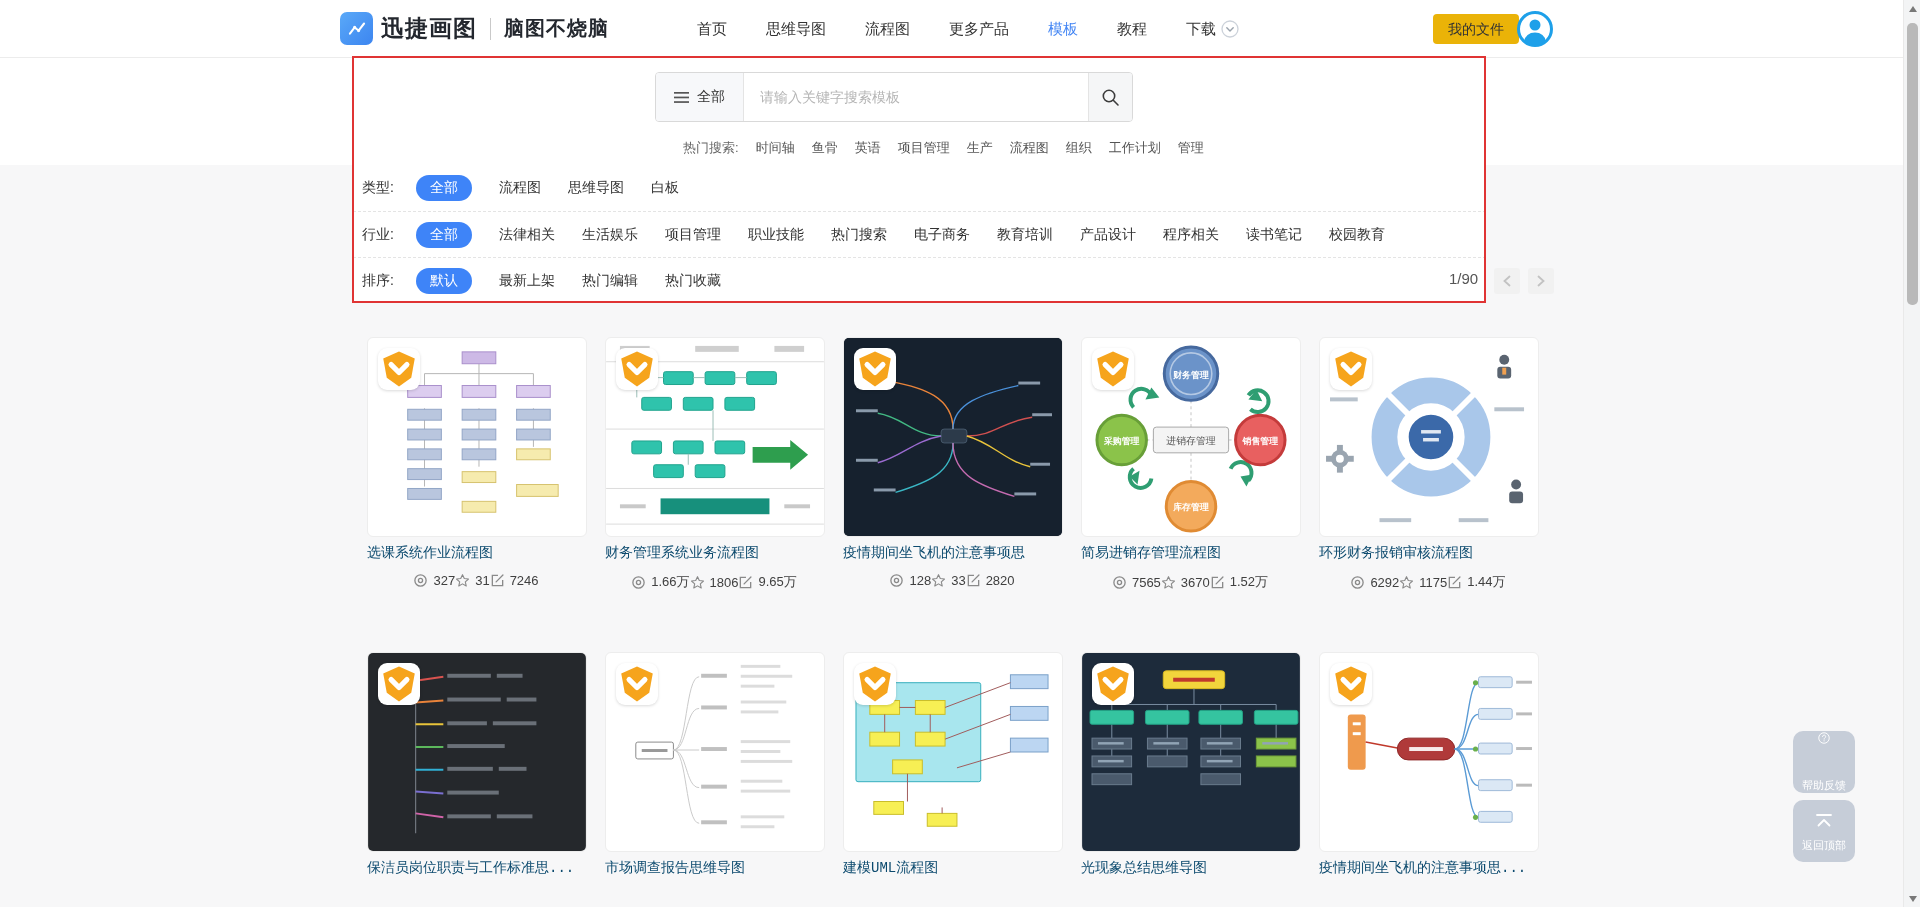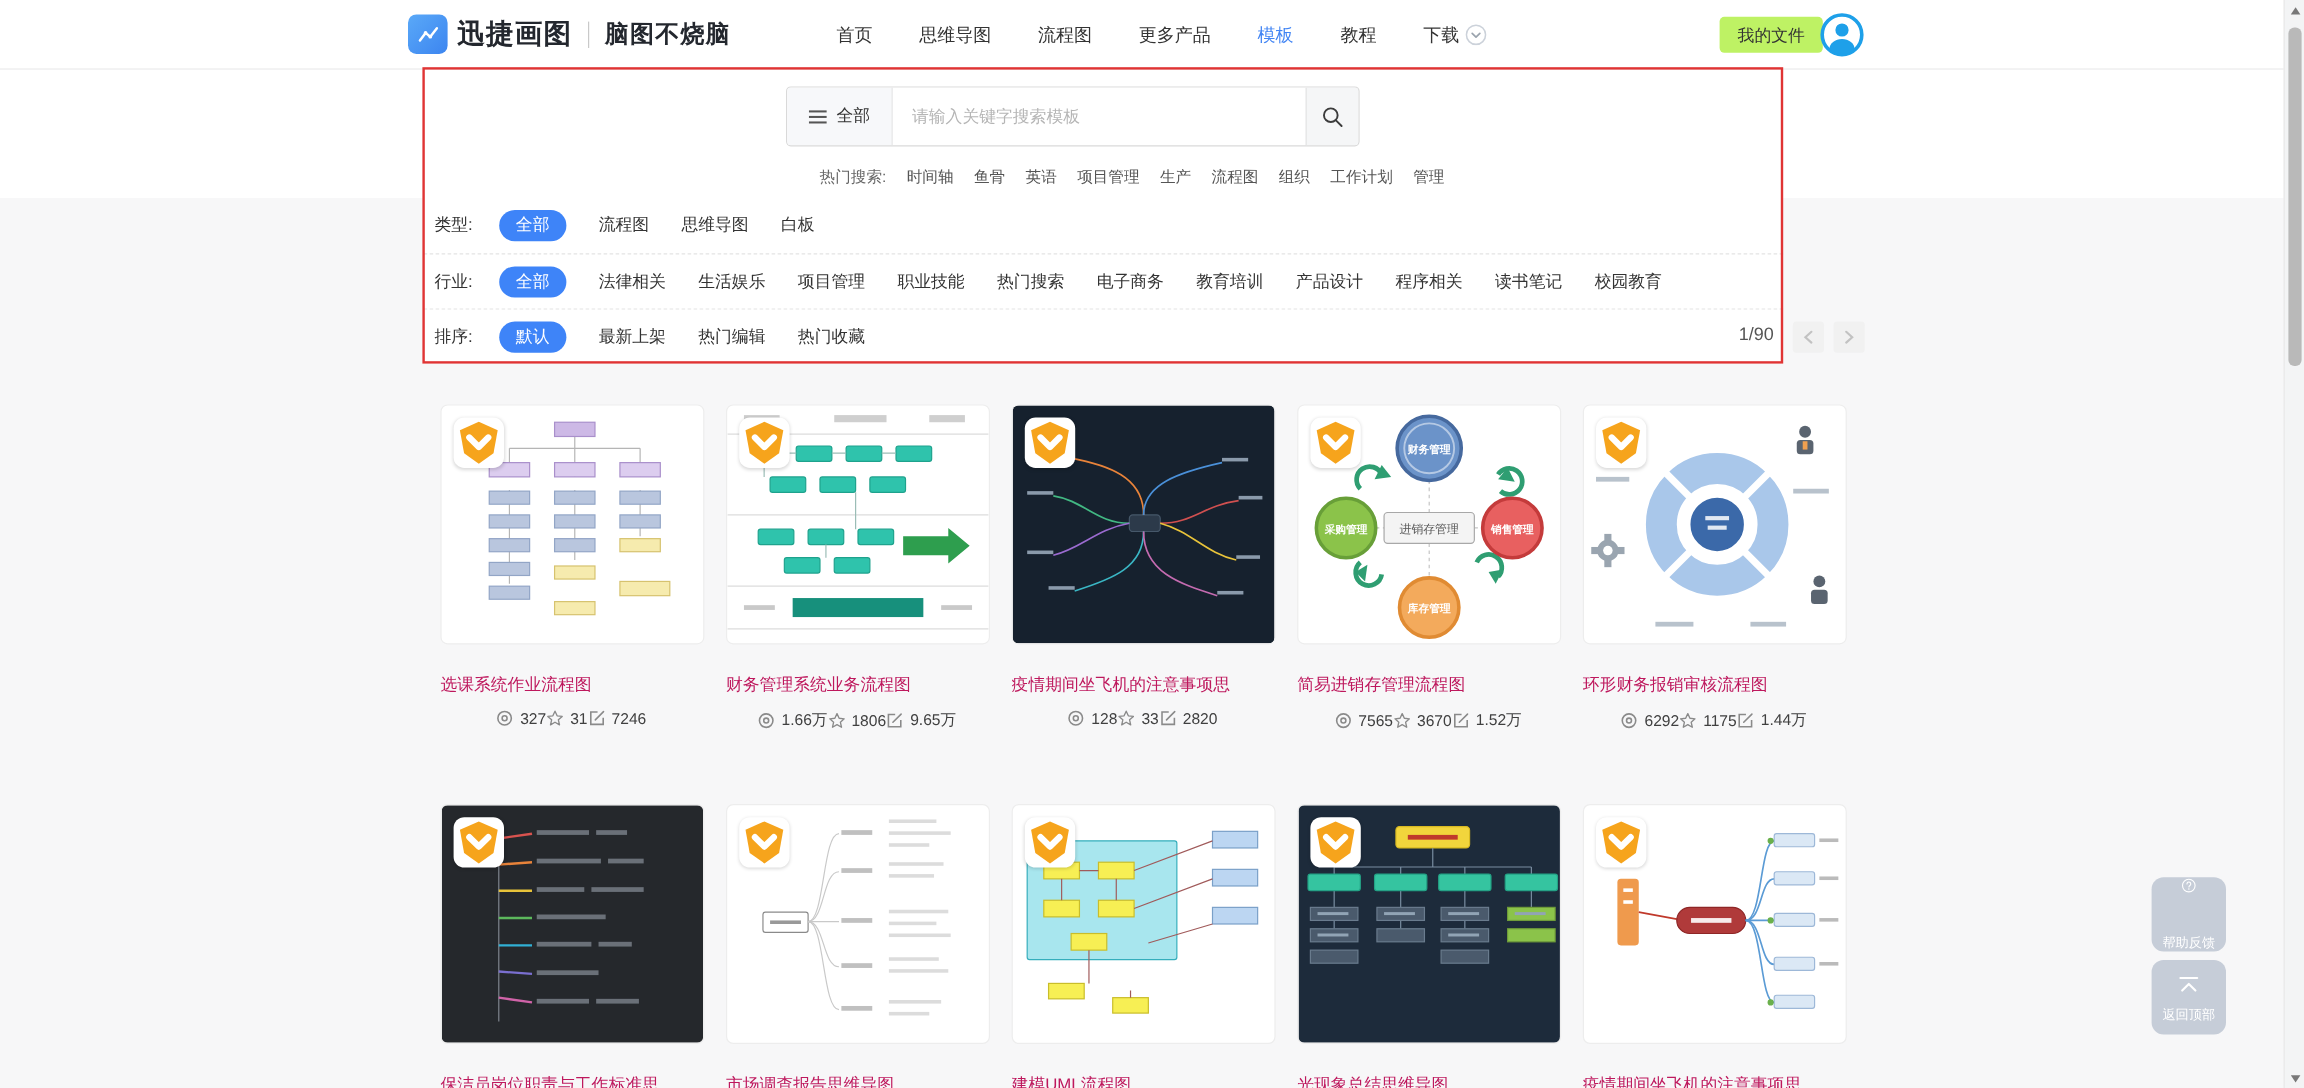--- a/index.html
+++ b/index.html
@@ -13,21 +13,21 @@
   .logo { position:absolute; left:340px; top:12px; display:flex; align-items:center; gap:8px; cursor:pointer; }
   .logo-icon { width:33px; height:33px; border-radius:7px; background:linear-gradient(135deg,#5aa9f8,#3c85f0);
     display:flex; align-items:center; justify-content:center; }
   .logo-text { font-size:23px; font-weight:700; color:#23272e; letter-spacing:1px; }
   .logo-sep { width:1px; height:22px; background:#c9c9c9; margin:0 5px; }
   .logo-tag { font-size:20px; font-weight:700; color:#23272e; letter-spacing:1px; }
   .nav { position:absolute; left:697px; top:0; height:58px; display:flex; align-items:center; gap:39px;
     font-size:15px; color:#333; }
   .nav-item { cursor:pointer; white-space:nowrap; display:flex; align-items:center; gap:5px; }
   .nav-item.active { color:#4285f4; }
-  .my-files { position:absolute; left:1433px; top:14px; height:30px; padding:0 15px; background:#bef264;
+  .my-files { position:absolute; left:1433px; top:14px; height:30px; padding:0 15px; background:#eab308;
     border-radius:4px; font-size:14px; color:#333; line-height:30px; cursor:pointer; }
   .avatar { position:absolute; left:1516px; top:10px; width:38px; height:38px; cursor:pointer; }
 
   
   .white-band { position:absolute; left:0; top:58px; width:1920px; height:107px; background:#fff; }
   .filter-panel { position:absolute; left:353px; top:165px; width:1133px; height:138px; background:#fff; z-index:2; }
   .red-box { position:absolute; left:352px; top:56px; width:1134px; height:247px;
     border:2px solid #e03434; z-index:8; pointer-events:none; }
 
   .search-bar { position:absolute; left:655px; top:72px; width:478px; height:50px; display:flex;
@@ -59,22 +59,22 @@
   
   .cards { position:absolute; left:367px; top:337px; display:grid;
     grid-template-columns:repeat(5,220px); column-gap:18px; row-gap:61px; z-index:1; }
   .card { width:220px; }
   .thumb { width:220px; height:200px; border-radius:6px; position:relative; overflow:hidden;
     border:1px solid #ededed; background:#fff; cursor:pointer; }
   .thumb svg { display:block; width:100%; height:100%; }
   .badge { position:absolute; left:10px; top:10px; width:42px; height:42px; background:#fff;
     border-radius:9px; display:flex; align-items:center; justify-content:center;
     box-shadow:0 1px 3px rgba(0,0,0,.15); }
-  .card-title { margin-top:25px; font-size:14px; color:#be185d; white-space:nowrap; overflow:hidden;
-    text-overflow:ellipsis; cursor:pointer; }
+  .card-title { margin-top:7px; font-size:14px; color:#0c4a6e; white-space:nowrap; overflow:hidden;
+    text-overflow:ellipsis; cursor:pointer;font-family:Liberation Mono, monospace; }
   .card-stats { margin-top:11px; display:flex; align-items:center; justify-content:center;
     font-size:13px; color:#404040; padding-right:2px; }
   .stat { display:flex; align-items:center; gap:5px; }
 
   
   .float-btn { position:absolute; left:1793px; width:62px; height:62px; background:#c6cdd8; border-radius:10px;
     color:#fff; display:flex; flex-direction:column; align-items:center; justify-content:center; gap:5px;
     font-size:11px; cursor:pointer; z-index:5; }
   .fb-help { top:731px;gap:33px; } .fb-top { top:800px; }
 

